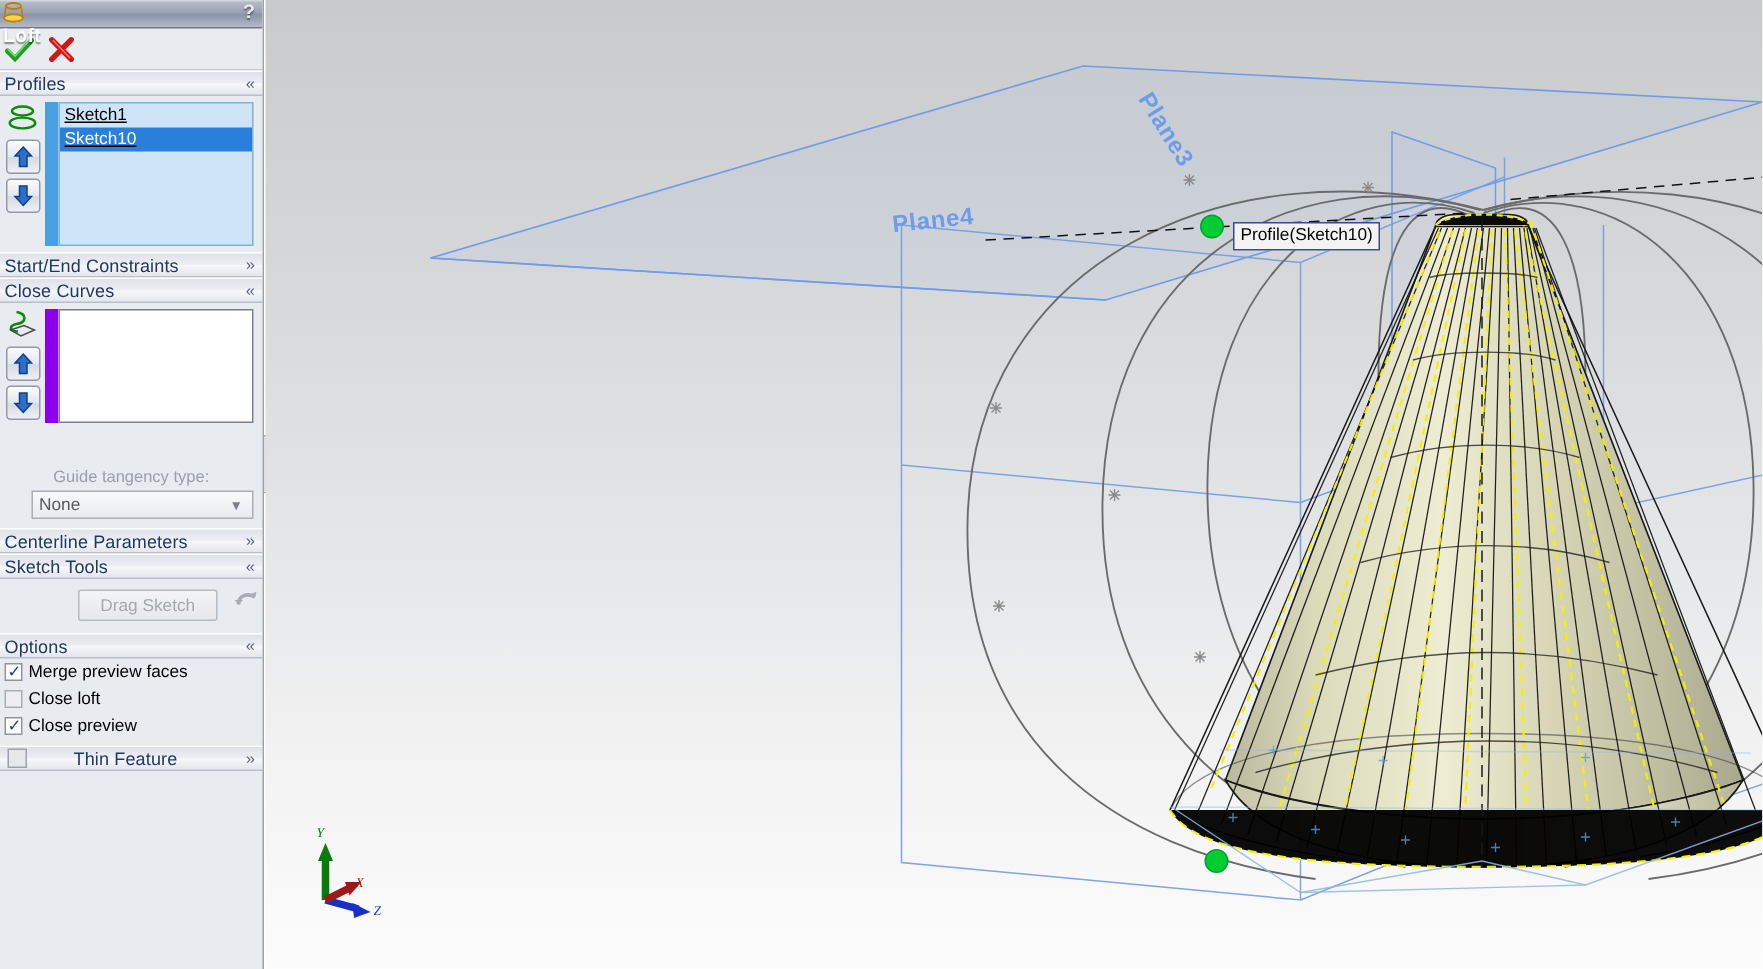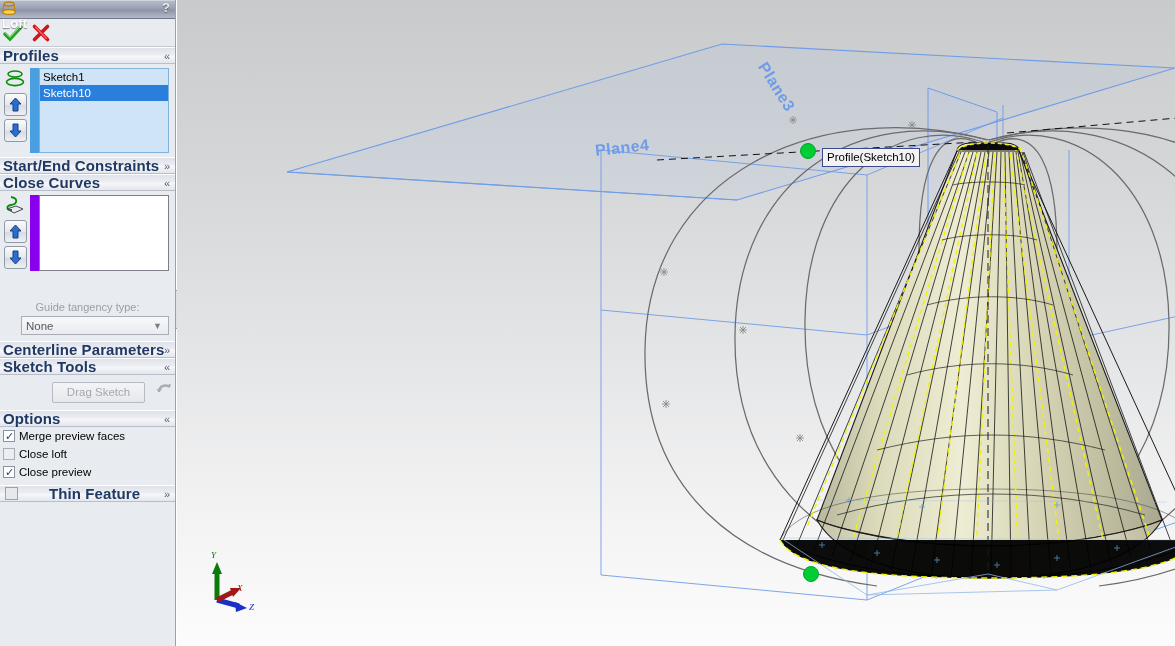--- a/index.html
+++ b/index.html
@@ -67,21 +67,21 @@
     position: relative;
     height: 17px;
     background: linear-gradient(to bottom, #dfe2e9 0%, #eceef3 48%, #f7f8fa 52%, #e3e6ec 100%);
     border-top: 1px solid #ffffff;
     border-bottom: 1px solid #b9bfca;
     display: flex; align-items: center;
     padding-left: 3px;
     box-sizing: border-box;
   }
   .sec-head .sh-label {
-    font-size: 15px; font-weight: bold; color: #1f3864;
+    font-size: 12px; font-weight: normal; color: #1f3864;
     letter-spacing: .1px;
   }
   .sec-head .sh-chev {
     position: absolute; right: 5px; top: 1px;
     font-size: 11px; color: #55607a; line-height: 14px;
   }
   .sec-head .sh-cb {
     width: 11px; height: 11px; margin-right: 5px; margin-left: 2px;
     border: 1px solid #9aa2b0; background: #e6e8ec; flex: 0 0 auto;
   }
@@ -284,21 +284,21 @@
             </svg>
           </span>
           <span class="arrow-btn">
             <svg width="13" height="15" viewBox="0 0 13 15">
               <path d="M6.5 14 L12 8 L9 8 L9 1 L4 1 L4 8 L1 8 Z" fill="#2a6fd0" stroke="#14407e" stroke-width="1"></path>
             </svg>
           </span>
         </div>
         <div class="sel-wrap">
           <div class="sel-bar" style="background:#4a9fe0;"></div>
-          <div class="listbox" style="height:85px;">
+          <div class="listbox" style="height:96px;text-decoration:underline;">
             <div class="li">Sketch1</div>
             <div class="li sel">Sketch10</div>
           </div>
         </div>
       </div>
     </div>
 
     <div class="sec-head">
       <span class="sh-label">Start/End Constraints</span>
       <span class="sh-chev">»</span>

